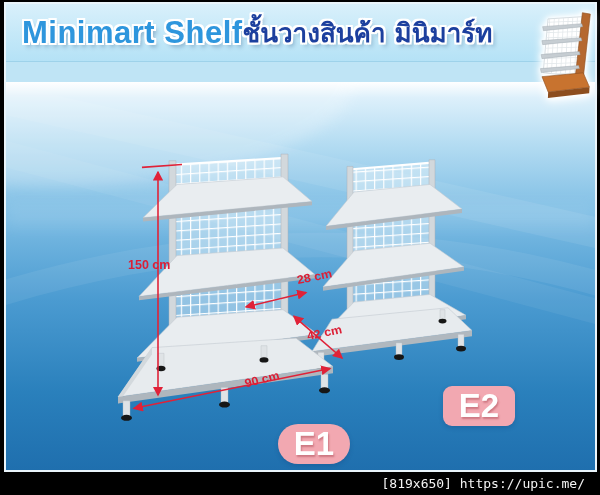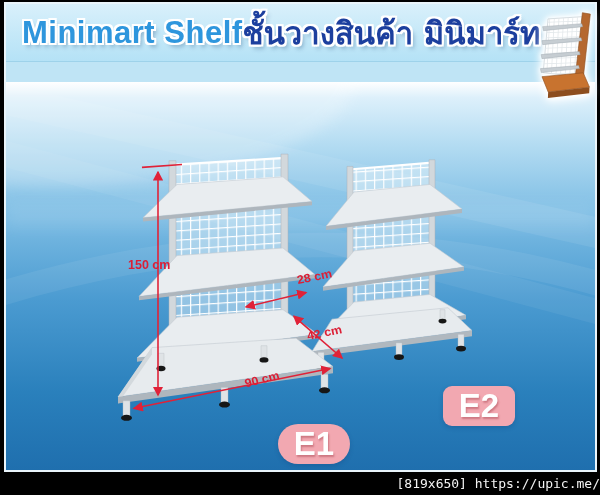--- a/index.html
+++ b/index.html
@@ -8,42 +8,42 @@
 
   
   .frame{position:absolute;left:4px;top:2px;right:3px;bottom:23px;border:2px solid #eaf5fb;background:#bfe4f5;overflow:hidden;}
 
   
   .header{position:relative;height:57px;display:flex;align-items:center;padding-left:16px;
     background:linear-gradient(180deg,#d9f0fb 0%,#c4e8f8 55%,#b5e2f6 100%);
     border-bottom:1px solid #9ed2ea;}
   .title-en{font-size:31px;font-weight:bold;letter-spacing:.5px;color:#2e96dd;white-space:nowrap;
     text-shadow:-2px -2px 0 #fff,-2px 0 0 #fff,-2px 2px 0 #fff,0 -2px 0 #fff,0 2px 0 #fff,2px -2px 0 #fff,2px 0 0 #fff,2px 2px 0 #fff,3px 4px 4px rgba(20,60,110,.35);}
-  .title-th{font-family:"DejaVu Sans",sans-serif;font-size:31px;font-weight:bold;color:#1c3f9e;white-space:nowrap;
+  .title-th{font-family:"DejaVu Sans",sans-serif;font-size:26px;font-weight:bold;color:#1c3f9e;white-space:nowrap;
     text-shadow:-2px -2px 0 #fff,-2px 0 0 #fff,-2px 2px 0 #fff,0 -2px 0 #fff,0 2px 0 #fff,2px -2px 0 #fff,2px 0 0 #fff,2px 2px 0 #fff,3px 4px 4px rgba(20,60,110,.35);}
 
   
   .scene{position:absolute;left:0;right:0;top:58px;bottom:0;
     background:linear-gradient(180deg,#ffffff 0%,#ddf0fb 4%,#b4dcf2 16%,#7dbde4 34%,#4b9bd1 56%,#2a80bc 80%,#1f6fae 100%);
     overflow:hidden;margin-top:20px;}
   .scene svg{position:absolute;inset:0;width:100%;height:100%;}
 
   .badge{position:absolute;width:72px;height:40px;border-radius:9px;background:#f2a8b1;
     color:#fff;font-weight:bold;font-size:33px;display:flex;align-items:center;justify-content:center;
     text-shadow:1px 2px 2px rgba(160,60,70,.45);box-shadow:0 2px 4px rgba(20,60,110,.25);}
   .badge.e1{left:272px;top:342px;border-radius:20px;}
   .badge.e2{left:437px;top:304px;}
 
   
   .corner-icon{position:absolute;left:538px;top:8px;width:60px;height:106px;z-index:5;
     filter:drop-shadow(0 0 2px #fff) drop-shadow(0 0 3px rgba(255,255,255,.95)) drop-shadow(0 2px 4px rgba(255,255,255,.8));}
 
   
   .bottombar{position:absolute;left:0;right:0;bottom:0;height:23px;background:#000;display:flex;align-items:center;justify-content:flex-end;}
-  .caption{font-family:"DejaVu Sans Mono",monospace;font-size:13px;color:#f4f4f4;padding-right:0;letter-spacing:0;}
+  .caption{font-family:"DejaVu Sans Mono",monospace;font-size:13px;color:#f4f4f4;padding-right:15px;letter-spacing:0;}
 </style>
 </head>
 <body>
 
 <div class="stage">
   <div class="frame">
 
     <div class="header">
       <span class="title-en">Minimart Shelf</span>
       <span class="title-th">ชั้นวางสินค้า มินิมาร์ท</span>

